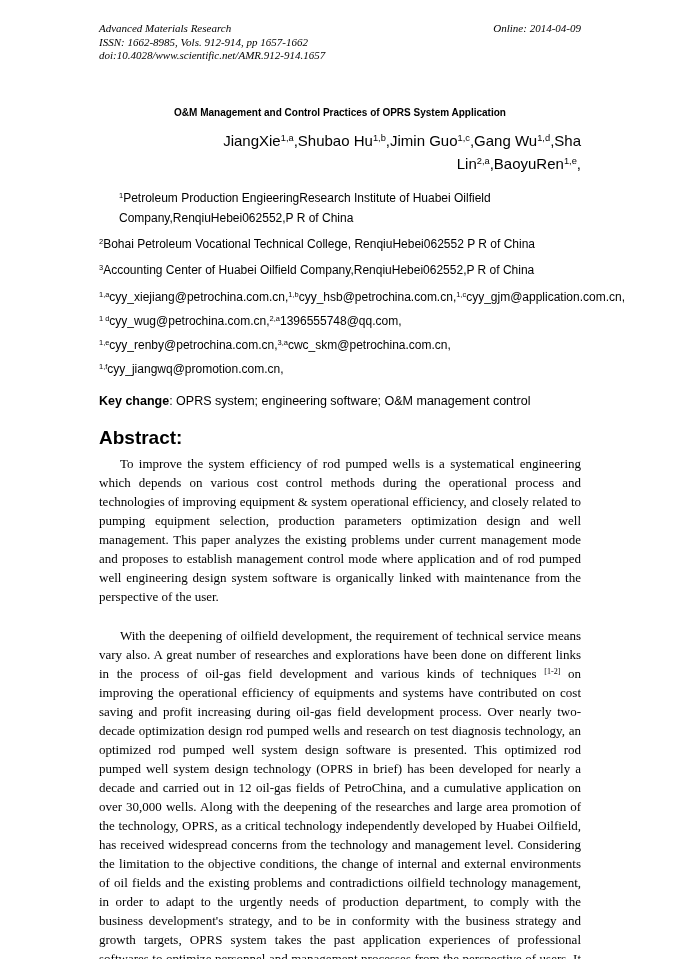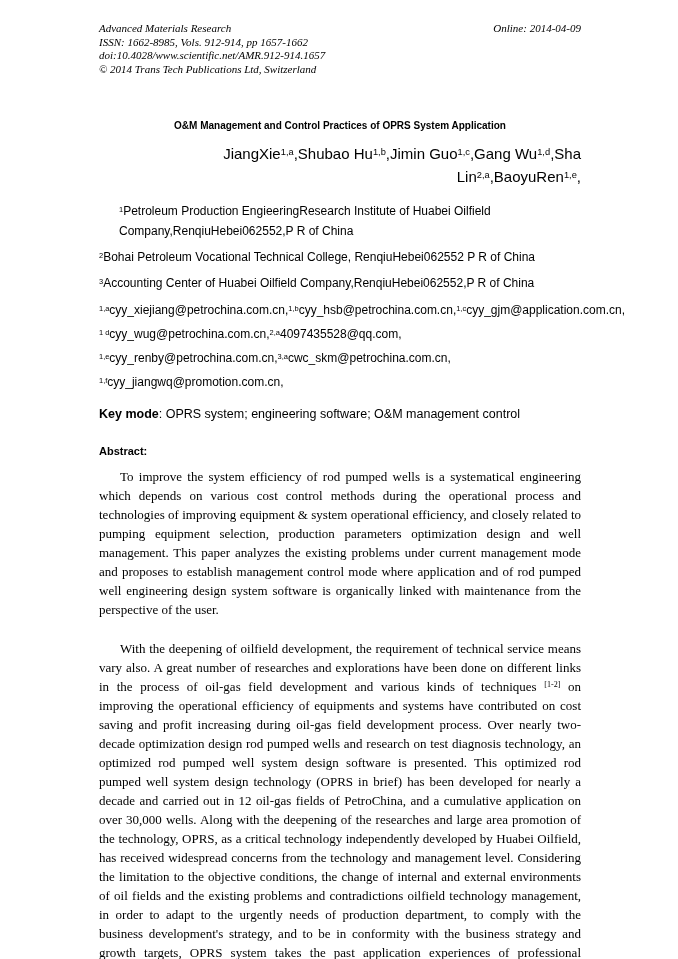--- a/index.html
+++ b/index.html
@@ -60,21 +60,21 @@
     margin-top: 12px;
     font-family: "Liberation Sans", sans-serif;
     font-size: 12.5px;
     line-height: 20px;
   }
   .kw-label { font-weight: bold; }
   .abs-heading {
     margin-top: 18px;
     font-family: "Liberation Sans", sans-serif;
     font-weight: bold;
-    font-size: 11px;
+    font-size: 19px;
     line-height: 18px;
   }
   .para {
     margin-top: 7px;
     font-family: "Liberation Serif", serif;
     font-size: 13px;
     line-height: 19px;
     text-align: justify;
     text-indent: 21px;
   }
@@ -91,40 +91,39 @@
 </head>
 <body>
 
 <div class="page">
 
   <header class="pg-header">
     <div class="hdr-left">
       <div>Advanced Materials Research</div>
       <div>ISSN: 1662-8985, Vols. 912-914, pp 1657-1662</div>
       <div>doi:10.4028/www.scientific.net/AMR.912-914.1657</div>
-      <div>© 2014 Trans Tech Publications Ltd, Switzerland</div>
     </div>
     <div class="hdr-right">Online: 2014-04-09</div>
   </header>
 
   <h1 class="title">O&amp;M Management and Control Practices of OPRS System Application</h1>
 
   <div class="authors authors-first"><span>JiangXie</span><sup>1,a</sup><span>,Shubao Hu</span><sup>1,b</sup><span>,Jimin Guo</span><sup>1,c</sup><span>,Gang Wu</span><sup>1,d</sup><span>,Sha Lin</span><sup>2,a</sup><span>,BaoyuRen</span><sup>1,e</sup><span>,</span></div>
 
   <div class="affil affil-wide affil-first"><sup>1</sup><span>Petroleum Production EngieeringResearch Institute of Huabei Oilfield Company,RenqiuHebei062552,P R of China</span></div>
   <div class="affil"><sup>2</sup><span>Bohai Petroleum Vocational Technical College, RenqiuHebei062552 P R of China</span></div>
   <div class="affil"><sup>3</sup><span>Accounting Center of Huabei Oilfield Company,RenqiuHebei062552,P R of China</span></div>
 
   <div class="emails emails-first"><sup>1,a</sup><span>cyy_xiejiang@petrochina.com.cn,</span><sup>1,b</sup><span>cyy_hsb@petrochina.com.cn,</span><sup>1,c</sup><span>cyy_gjm@application.com.cn,</span></div>
-  <div class="emails"><sup>1 d</sup><span>cyy_wug@petrochina.com.cn,</span><sup>2,a</sup><span>4097435528@qq.com,</span></div>
+  <div class="emails"><sup>1 d</sup><span>cyy_wug@petrochina.com.cn,</span><sup>2,a</sup><span>1396555748@qq.com,</span></div>
   <div class="emails"><sup>1,e</sup><span>cyy_renby@petrochina.com.cn,</span><sup>3,a</sup><span>cwc_skm@petrochina.com.cn,</span></div>
   <div class="emails"><sup>1,f</sup><span>cyy_jiangwq@promotion.com.cn,</span></div>
 
   <div class="keywords">
-    <span class="kw-label">Key mode</span><span>: OPRS system; engineering software; O&amp;M management control</span>
+    <span class="kw-label">Key change</span><span>: OPRS system; engineering software; O&amp;M management control</span>
   </div>
 
   <div class="abs-heading">Abstract:</div>
 
   <p class="para"><span>To improve the system efficiency of rod pumped wells is a systematical engineering which depends on various cost control methods during the operational process and technologies of improving equipment &amp; system operational efficiency, and closely related to pumping equipment selection, production parameters optimization design and well management. This paper analyzes the existing problems under current management mode and proposes to establish management control mode where application and of rod pumped well engineering design system software is organically linked with maintenance from the perspective of the user.</span></p>
   <p class="para"><span>With the deepening of oilfield development, the requirement of technical service means vary also. A great number of researches and explorations have been done on different links in the process of oil-gas field development and various kinds of techniques </span><sup>[1-2]</sup><span> on improving the operational efficiency of equipments and systems have contributed on cost saving and profit increasing during oil-gas field development process. Over nearly two-decade optimization design rod pumped wells and research on test diagnosis technology, an optimized rod pumped well system design software is presented. This optimized rod pumped well system design technology (OPRS in brief) has been developed for nearly a decade and carried out in 12 oil-gas fields of PetroChina, and a cumulative application on over 30,000 wells. Along with the deepening of the researches and large area promotion of the technology, OPRS, as a critical technology independently developed by Huabei Oilfield, has received widespread concerns from the technology and management level. Considering the limitation to the objective conditions, the change of internal and external environments of oil fields and the existing problems and contradictions oilfield technology management, in order to adapt to the urgently needs of production department, to comply with the business development's strategy, and to be in conformity with the business strategy and growth targets, OPRS system takes the past application experiences of professional softwares to optimize personnel and management processes from the perspective of users. It take the advantages of network development to promote structural adjustment and to develop its own characteristic O&amp;M management control method from aspects such as human resource allocation, cost management, project implementation plan, the rationality of PetroChina software distribution, time benefit of</span></p>
 
 </div>
 
 </body></html>

